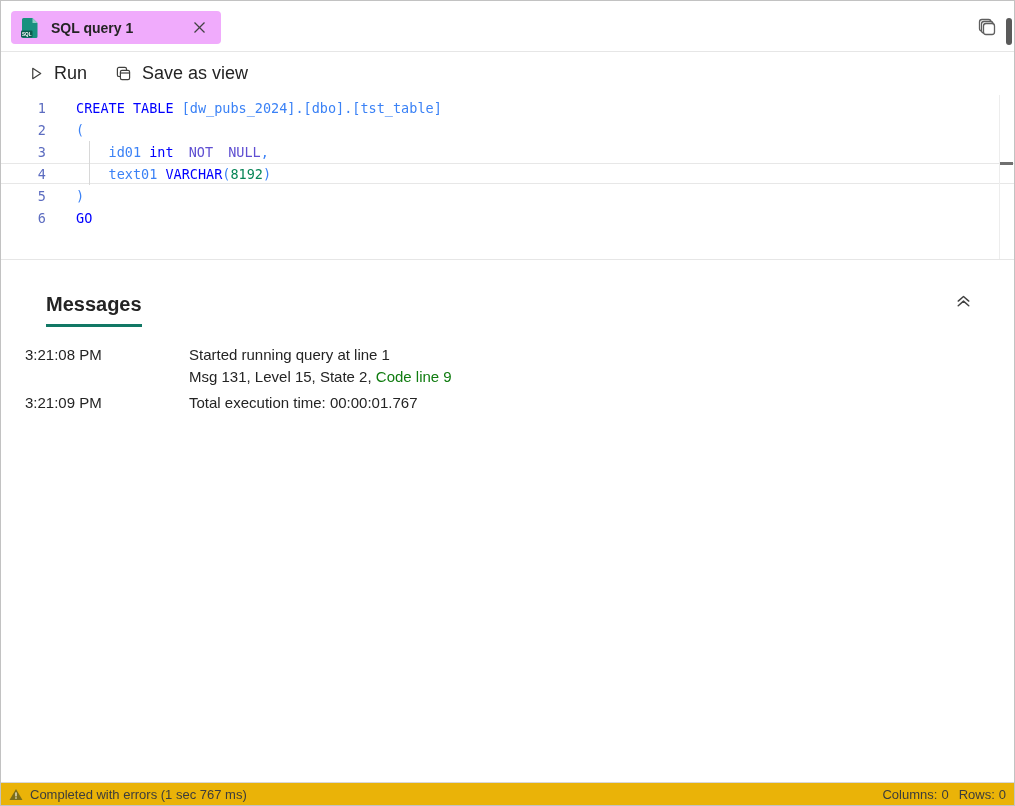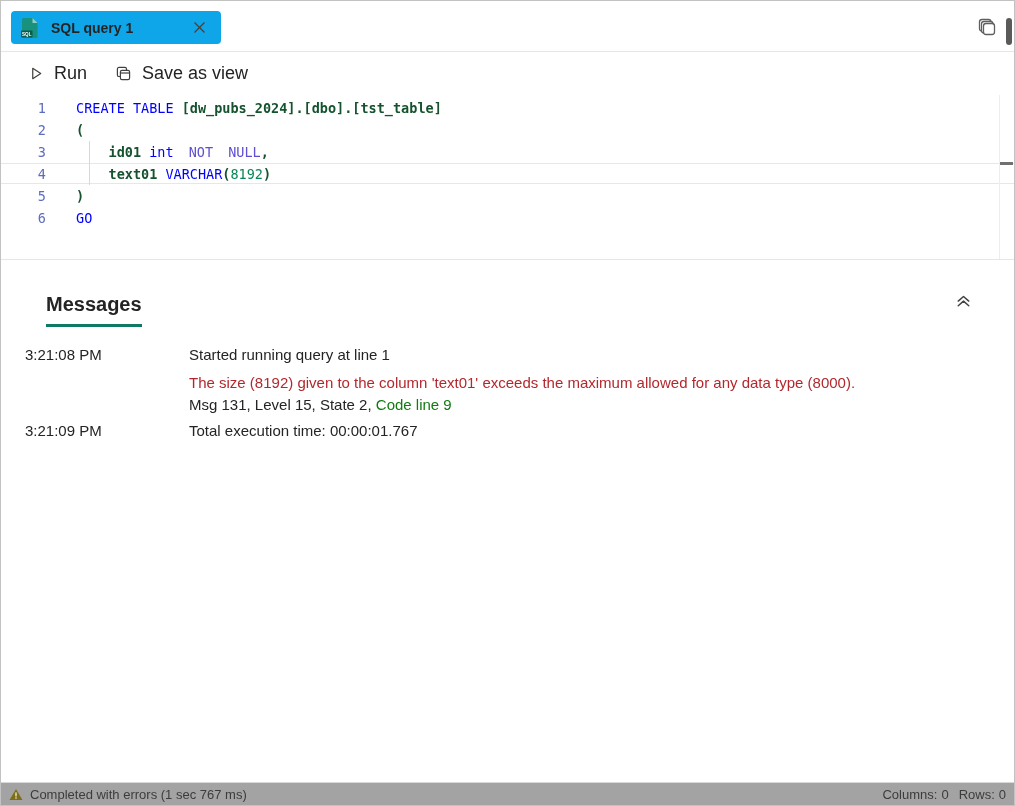--- a/index.html
+++ b/index.html
@@ -7,21 +7,21 @@
   body { width:1015px; height:806px; font-family:"Liberation Sans", sans-serif; position:relative; }
   .window {
     width:1015px; height:806px; border:1px solid #c2c2c2; background:#fff;
     position:relative; overflow:hidden;
   }
 
   
   .tabbar { height:51px; border-bottom:1px solid #e6e6e6; position:relative; }
   .tab {
     position:absolute; left:10px; top:10px; width:210px; height:33px;
-    background:#0ea5e9; border-radius:4px; display:flex; align-items:center;
+    background:#f0abfc; border-radius:4px; display:flex; align-items:center;
     padding:0 14px 0 10px; cursor:pointer;
   }
   .tab-title { font-size:14px; font-weight:600; color:#242424; margin-left:12px; }
   .tab-close { margin-left:auto; width:16px; height:16px; display:flex; align-items:center; justify-content:center; cursor:pointer; }
   .dup-btn { position:absolute; right:16px; top:15px; width:22px; height:22px; cursor:pointer; }
   .page-scroll-thumb { position:absolute; right:2px; top:17px; width:6px; height:27px; background:#5a5a5a; border-radius:3px; }
 
   
   .toolbar { height:43px; display:flex; align-items:center; padding-left:28px; }
   .tool-btn { display:flex; align-items:center; gap:10px; font-size:18px; color:#242424; cursor:pointer; }
@@ -32,21 +32,21 @@
     position:relative; height:165px; border-bottom:1px solid #e6e6e6;
     font-family:"DejaVu Sans Mono", monospace; font-size:13.5px; padding-top:2px;
     background:#fff; overflow:hidden;
   }
   .code-line { display:flex; height:22px; line-height:22px; position:relative; }
   .gutter { width:45px; flex:none; text-align:right; color:var(--line-number,#5c6cc0); }
   .code { padding-left:30px; white-space:pre; color:#000; }
   .tok-k  { color:var(--keyword,#0000ff); }
   .tok-k2 { color:var(--keyword-alt,#5f4fd2);padding-left:7px; }
   .tok-n  { color:var(--number,#098658); }
-  .tok-p  { color:#14532d;font-weight:bold; }
+  .tok-p  { color:#3b82f6; }
   .current-line-box {
     position:absolute; left:0; right:0; top:68px; height:21px;
     border-top:1px solid #e7e7e7; border-bottom:1px solid #e7e7e7; pointer-events:none;
   }
   .indent-guide { position:absolute; left:88px; top:46px; height:44px; border-left:1px solid #d8d8d8; }
   .overview-ruler {
     position:absolute; right:0; top:0; bottom:0; width:15px;
     border-left:1px solid #ededed; cursor:pointer;
   }
   .ruler-marker { position:absolute; left:0; right:1px; top:67px; height:3px; background:#707070; }
@@ -64,21 +64,21 @@
   .msg-row.error { margin-top:6px; }
   .msg-row.last { margin-top:4px; }
   .msg-time { width:188px; flex:none; padding-left:24px; color:#242424; }
   .msg-text { flex:1; }
   .msg-row.error .msg-text { color:var(--error-red,#b3282d); }
   .msg-link { color:var(--link-green,#107c10); cursor:pointer; }
 
   
   .statusbar {
     position:absolute; left:0; right:0; bottom:0; height:23px;
-    background:#a3a3a3; border-top:1px solid #d8d8d8;
+    background:#eab308; border-top:1px solid #d8d8d8;
     display:flex; align-items:center; justify-content:space-between;
     padding:0 8px; font-size:13px; color:#3c3c3c;
   }
   .status-left { display:flex; align-items:center; gap:7px; }
   .status-right { display:flex; align-items:center; gap:10px; }
   .status-pair { display:flex; gap:4px; }
   svg { display:block; }
 </style>
 </head>
 <body>
@@ -173,24 +173,20 @@
       <svg width="19" height="19" viewBox="0 0 18 18" fill="none" stroke="#424242" stroke-width="1.4" stroke-linecap="round" stroke-linejoin="round">
         <path d="M4 8.6 L9 4.2 L14 8.6"></path>
         <path d="M4 13 L9 8.6 L14 13"></path>
       </svg>
     </span>
     <div class="messages-body" id="messages-list">
         <div class="msg-row">
           <div class="msg-time">3:21:08 PM</div>
           <div class="msg-text">Started running query at line 1</div>
         </div>
-        <div class="msg-row error">
-          <div class="msg-time"></div>
-          <div class="msg-text">The size (8192) given to the column 'text01' exceeds the maximum allowed for any data type (8000).</div>
-        </div>
         <div class="msg-row">
           <div class="msg-time"></div>
           <div class="msg-text">Msg 131, Level 15, State 2, <span class="msg-link">Code line 9</span></div>
         </div>
         <div class="msg-row last">
           <div class="msg-time">3:21:09 PM</div>
           <div class="msg-text">Total execution time: 00:00:01.767</div>
         </div>
       </div>
   </div>

